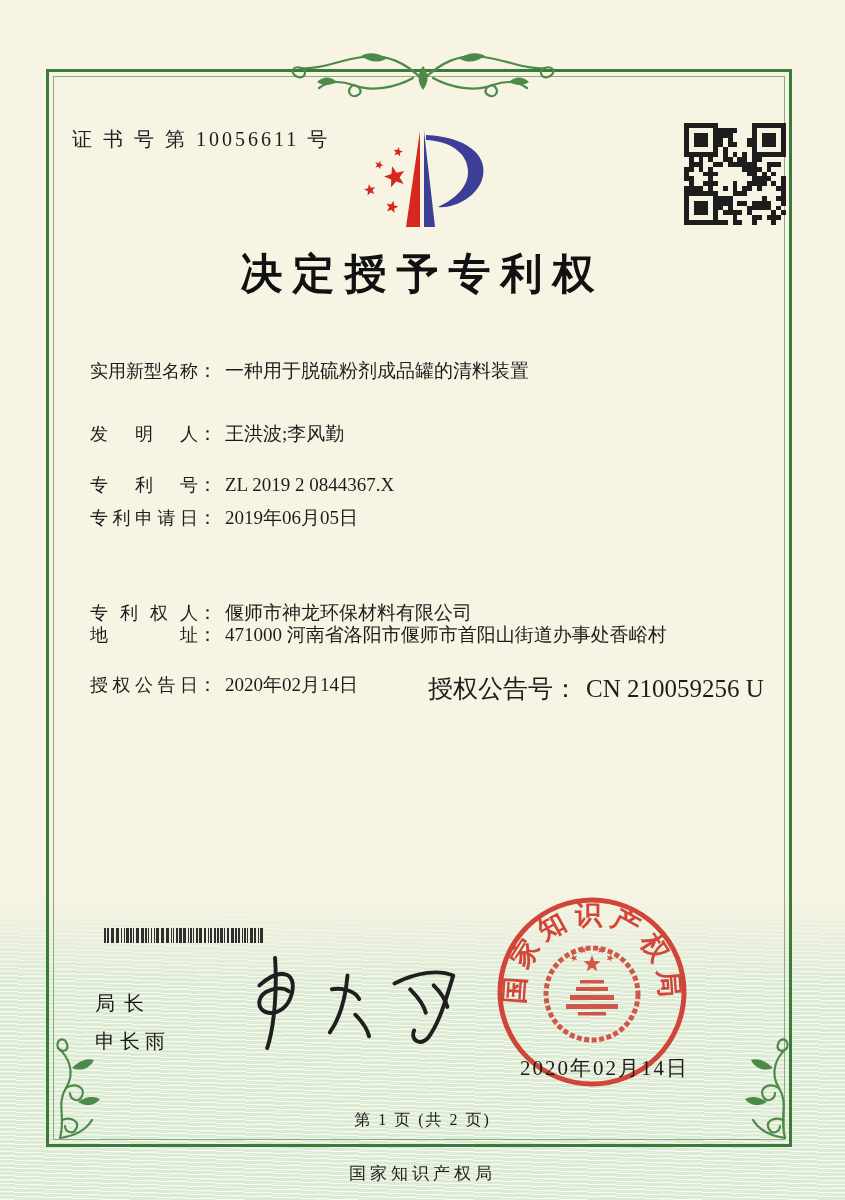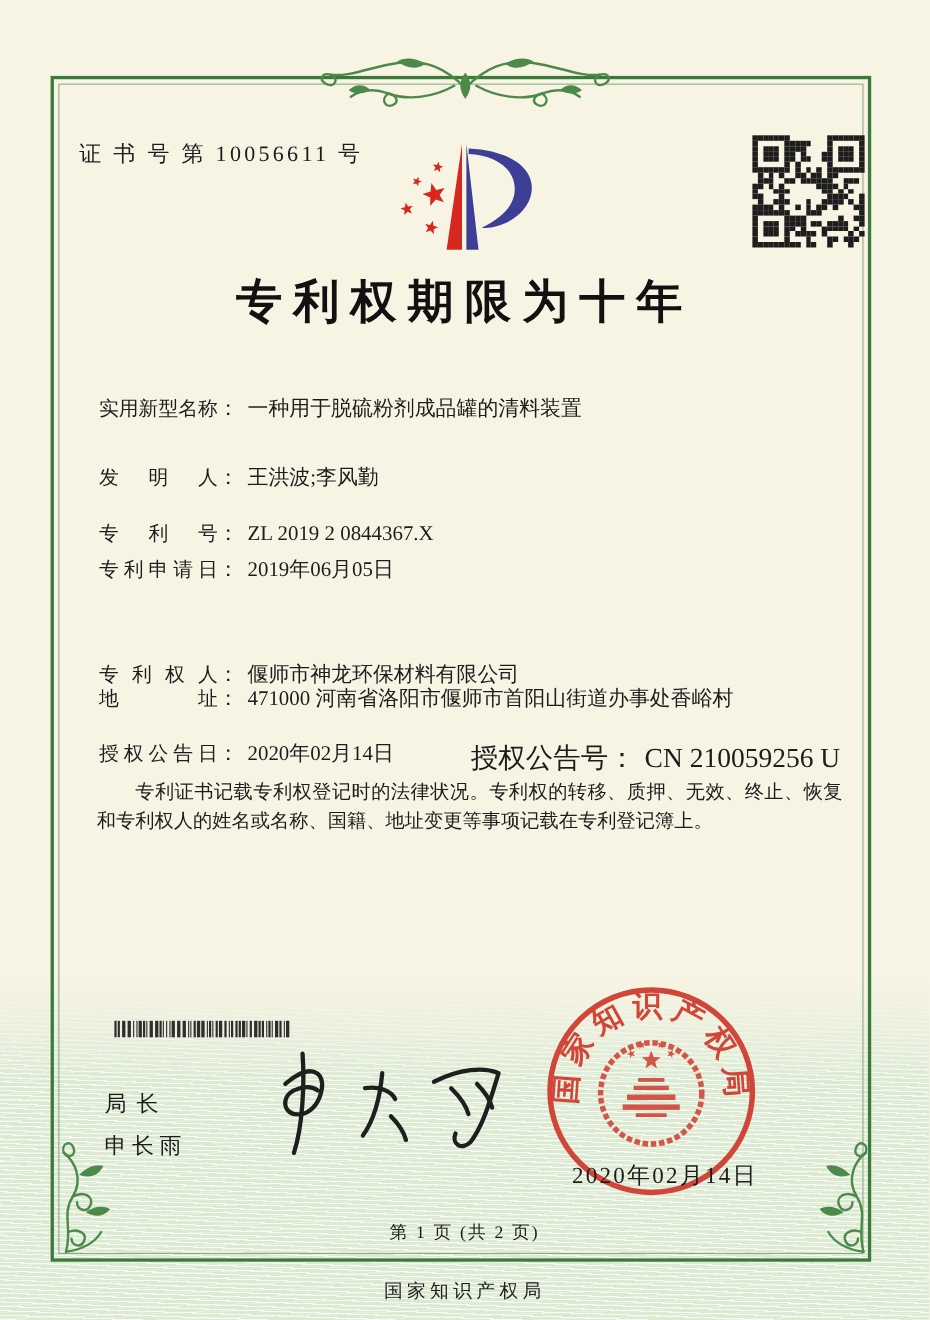--- a/index.html
+++ b/index.html
@@ -560,21 +560,21 @@
     <div></div>
     <div class="d"></div>
     <div></div>
     <div></div>
     <div></div>
     <div class="d"></div>
     <div></div>
     <div></div>
   </div>
 
-<div class="title">专利权期限为十年</div>
+<div class="title">决定授予专利权</div>
 
 <div class="row" style="top:358px">
   <span class="flabel">实用新型名称</span><span class="colon">：</span><span>一种用于脱硫粉剂成品罐的清料装置</span>
 </div>
 <div class="row" style="top:421px">
   <span class="flabel">发明人</span><span class="colon">：</span><span>王洪波;李风勤</span>
 </div>
 <div class="row" style="top:472px">
   <span class="flabel">专利号</span><span class="colon">：</span><span>ZL 2019 2 0844367.X</span>
 </div>
@@ -588,21 +588,20 @@
   <span class="flabel">地址</span><span class="colon">：</span><span>471000 河南省洛阳市偃师市首阳山街道办事处香峪村</span>
 </div>
 <div class="row" style="top:672px">
   <span class="flabel">授权公告日</span><span class="colon">：</span><span>2020年02月14日</span>
 </div>
 <div class="gazette">
   <span>授权公告号</span><span class="colon">：</span><span>CN 210059256 U</span>
 </div>
 
 <div class="paras">
-  <p>专利证书记载专利权登记时的法律状况。专利权的转移、质押、无效、终止、恢复和专利权人的姓名或名称、国籍、地址变更等事项记载在专利登记簿上。</p>
 </div>
 
 <div class="barcode" id="barcode">
     <div style="width: 2px; background: rgb(46, 46, 46); margin-right: 1px;"></div>
     <div style="width: 2px; background: rgb(46, 46, 46); margin-right: 2px;"></div>
     <div style="width: 3px; background: rgb(46, 46, 46); margin-right: 2px;"></div>
     <div style="width: 3px; background: rgb(46, 46, 46); margin-right: 2px;"></div>
     <div style="width: 1px; background: rgb(46, 46, 46); margin-right: 2px;"></div>
     <div style="width: 1px; background: rgb(46, 46, 46); margin-right: 1px;"></div>
     <div style="width: 3px; background: rgb(46, 46, 46); margin-right: 1px;"></div>

